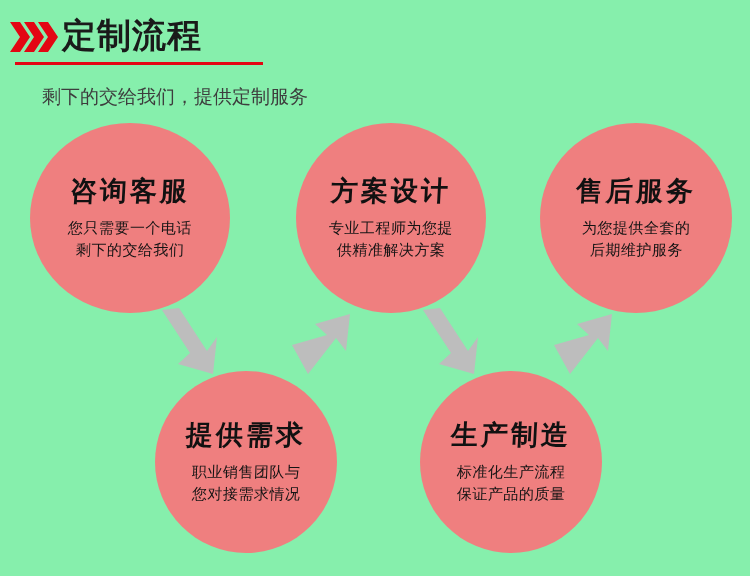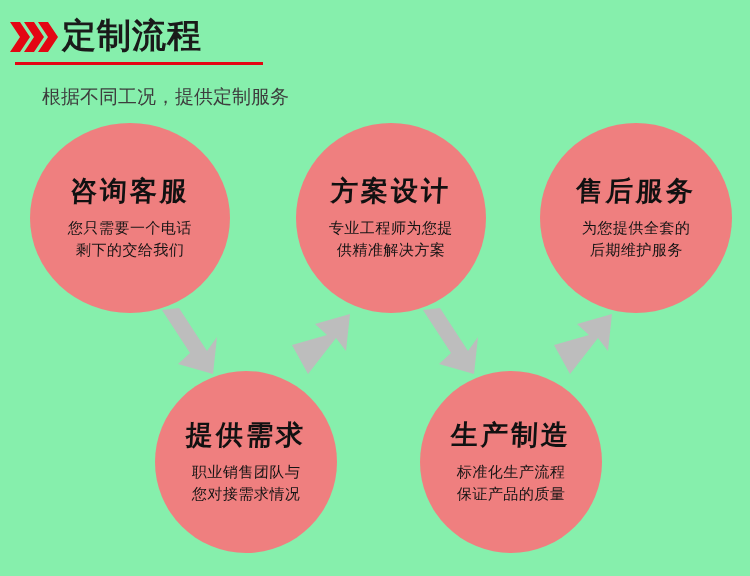--- a/index.html
+++ b/index.html
@@ -124,21 +124,21 @@
         <polygon points="14,2 24,2 34,17 24,32 14,32 24,17" fill="#e30613"></polygon>
         <polygon points="28,2 38,2 48,17 38,32 28,32 38,17" fill="#e30613"></polygon>
       </svg>
     </div>
 
     <div id="page-title">定制流程</div>
 
     <div id="title-underline"></div>
   </div>
 
-  <div id="page-subtitle">根据不同工况，提供定制服务</div>
+  <div id="page-subtitle">剩下的交给我们，提供定制服务</div>
 
   <div id="circle-1" class="step-circle">
     <div class="step-heading">咨询客服</div>
     <div class="step-desc">您只需要一个电话</div>
     <div class="step-desc">剩下的交给我们</div>
   </div>
 
   <div id="circle-2" class="step-circle">
     <div class="step-heading">方案设计</div>
     <div class="step-desc">专业工程师为您提</div>

